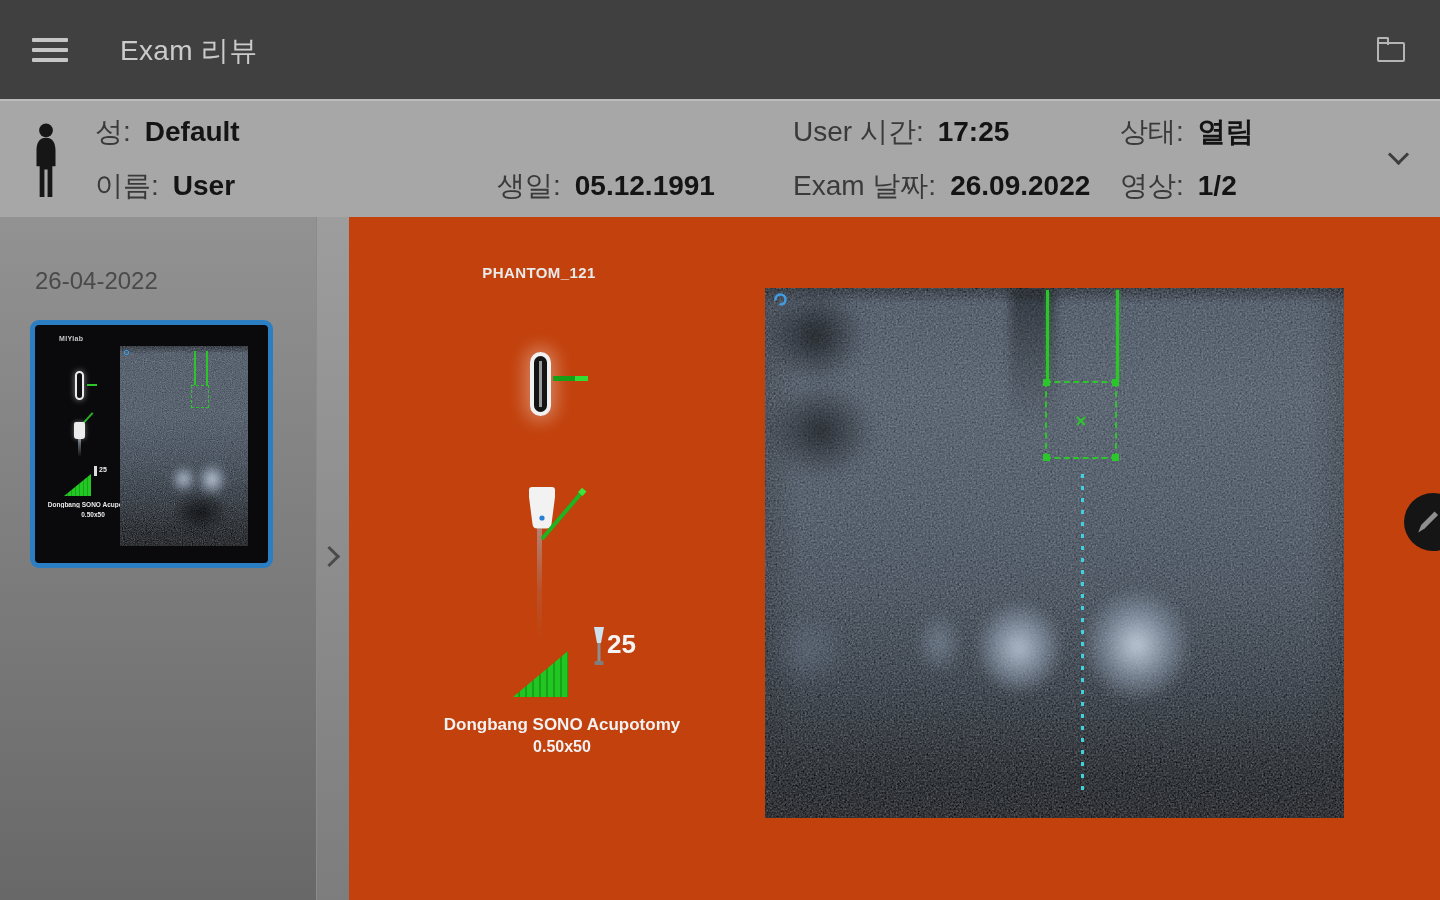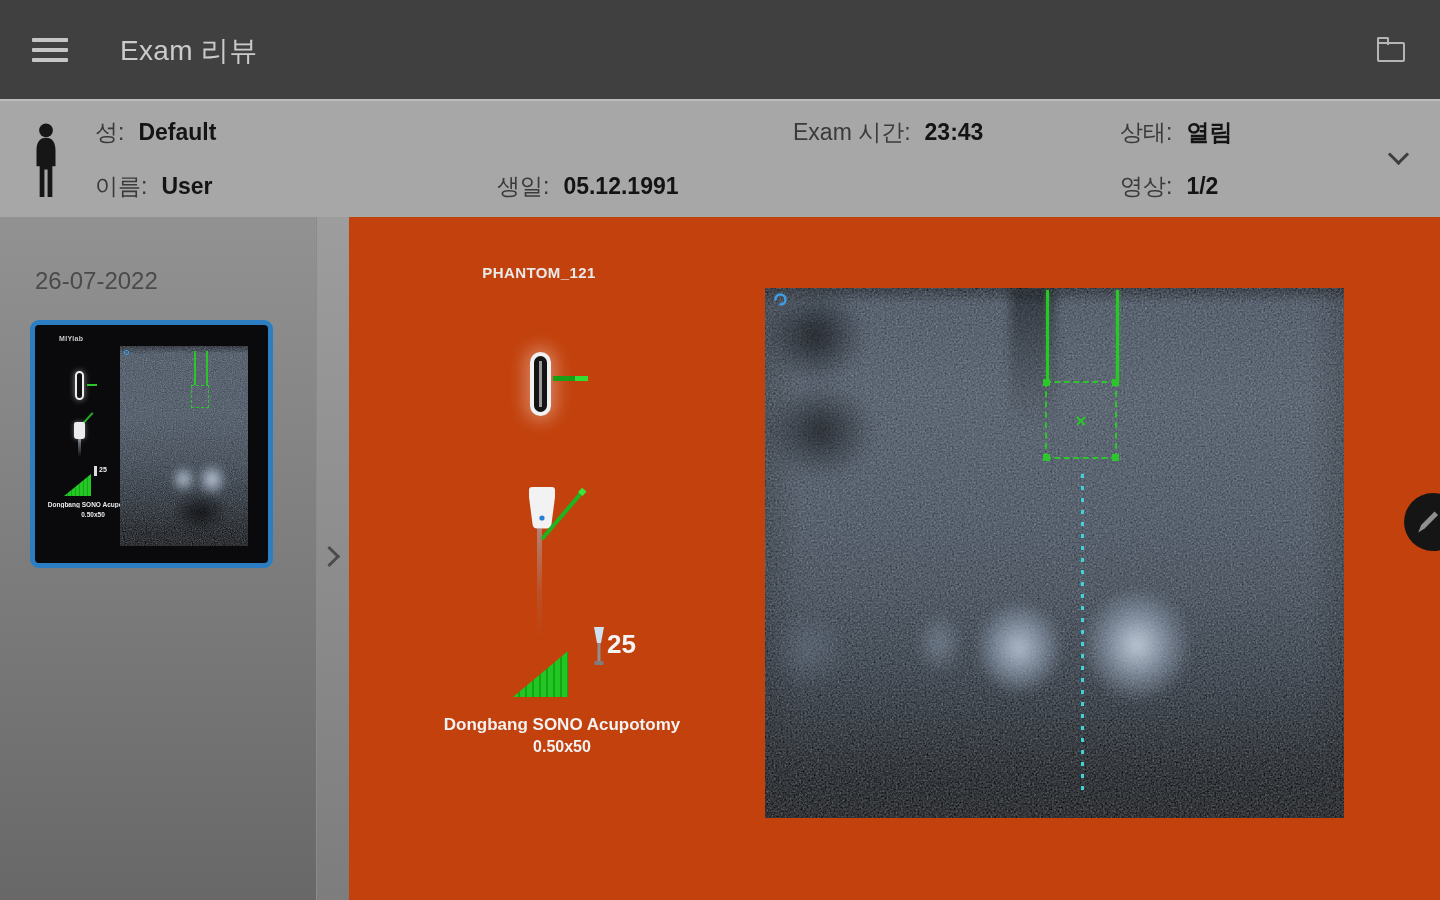--- a/index.html
+++ b/index.html
@@ -18,21 +18,21 @@
   .folder-btn { position:absolute; right:32px; top:36px; width:32px; height:28px; cursor:pointer; }
   .folder-btn .tab  { position:absolute; left:1px; top:1px; width:12px; height:8px;
                       border:2.5px solid #b5b5b5; border-bottom:none; border-radius:2px 2px 0 0; }
   .folder-btn .bodyp{ position:absolute; left:1px; top:6px; width:28px; height:20px;
                       border:2.5px solid #b5b5b5; border-radius:2px; }
 
   
   .patientbar { position:absolute; left:0; top:99px; width:1440px; height:118px;
                 background:#a7a7a7; border-top:2px solid #bcbcbc; }
   .person { position:absolute; left:32px; top:22px; }
-  .pb-pair { position:absolute; height:38px; line-height:38px; font-size:23px; white-space:nowrap; }
+  .pb-pair { position:absolute; height:38px; line-height:38px; font-size:28px; white-space:nowrap; }
   .pb-label { color:#3a3a3a; margin-right:14px; }
   .pb-value { color:#141414; font-weight:700; }
   .r1 { top:12px; } .r2 { top:66px; }
   .c1 { left:95px; } .c2 { left:497px; } .c3 { left:793px; } .c4 { left:1120px; }
   .pb-chevron { position:absolute; right:34px; top:46px; width:15px; height:15px;
                 border-right:3px solid #3d3d3d; border-bottom:3px solid #3d3d3d;
                 transform:rotate(45deg); cursor:pointer; }
 
   
   .content { position:absolute; left:0; top:217px; width:1440px; height:683px; display:flex; }
@@ -181,37 +181,40 @@
   </div>
   <div class="pb-pair r2 c1">
     <span class="pb-label">이름:</span><span class="pb-value">User</span>
   </div>
 
   <div class="pb-pair r2 c2">
     <span class="pb-label">생일:</span><span class="pb-value">05.12.1991</span>
   </div>
 
   <div class="pb-pair r1 c3">
-    <span class="pb-label">Exam 시간:</span><span class="pb-value">23:43</span>
+    <span class="pb-label">User 시간:</span><span class="pb-value">17:25</span>
+  </div>
+  <div class="pb-pair r2 c3">
+    <span class="pb-label">Exam 날짜:</span><span class="pb-value">26.09.2022</span>
   </div>
 
   <div class="pb-pair r1 c4">
     <span class="pb-label">상태:</span><span class="pb-value">열림</span>
   </div>
   <div class="pb-pair r2 c4">
     <span class="pb-label">영상:</span><span class="pb-value">1/2</span>
   </div>
 
   <span class="pb-chevron"></span>
 </section>
 
 <div class="content">
 
   <aside class="sidebar">
-    <div class="exam-date">26-07-2022</div>
+    <div class="exam-date">26-04-2022</div>
 
     <div class="thumb">
       <span class="t-logo">MIYlab</span>
       <span class="t-capsule"></span>
       <span class="t-tick"></span>
       <span class="t-pline"></span>
       <span class="t-probe"></span>
       <span class="t-beam"></span>
       <span class="t-triangle"></span>
       <span class="t-marker"></span>

